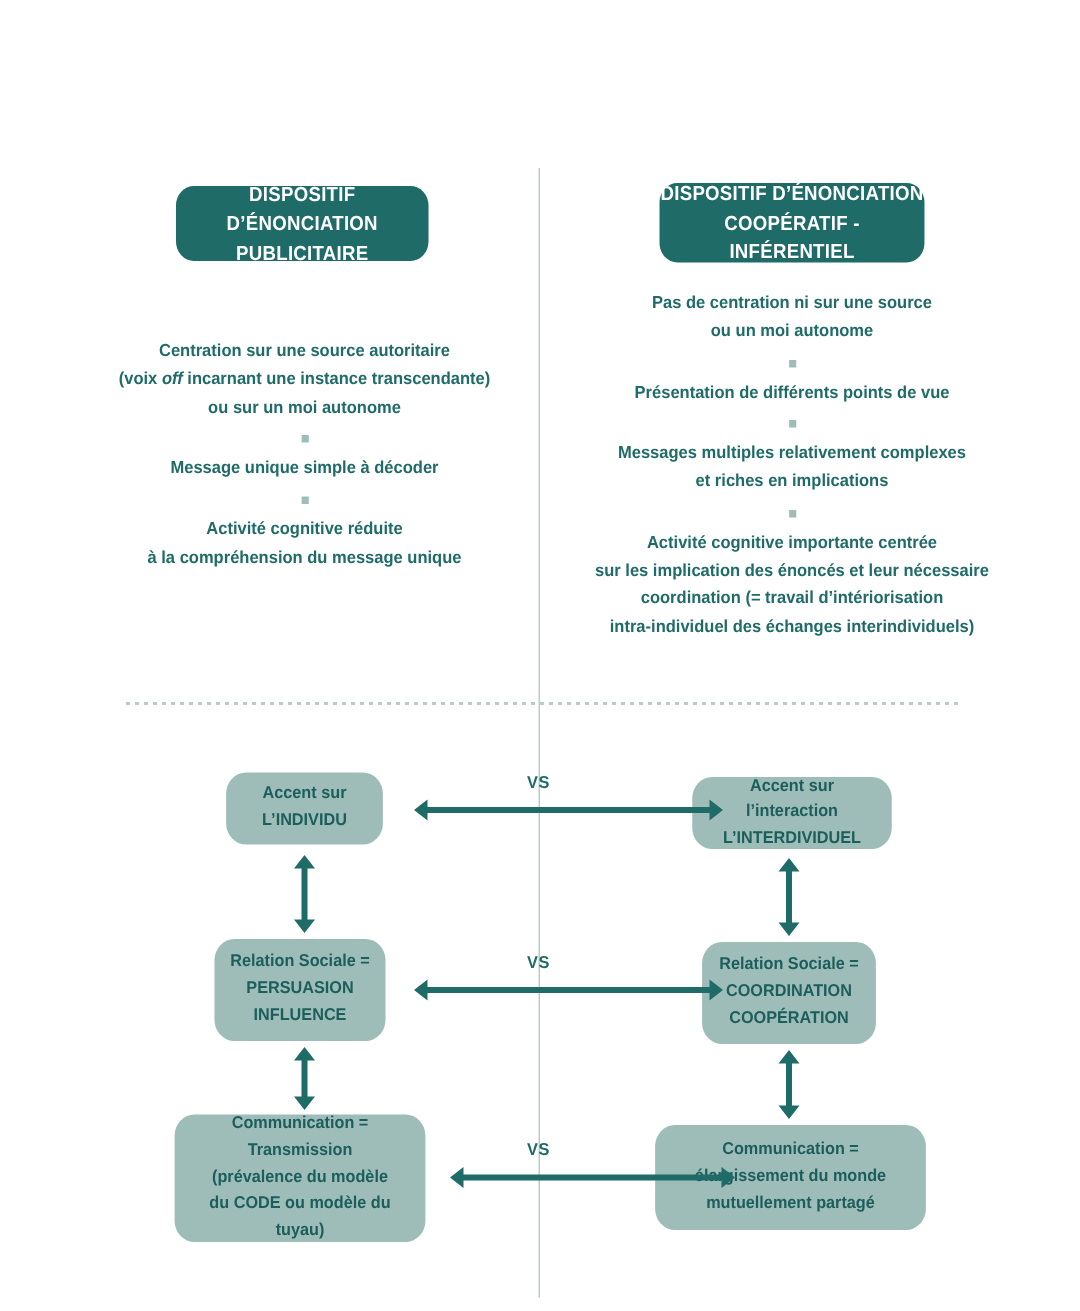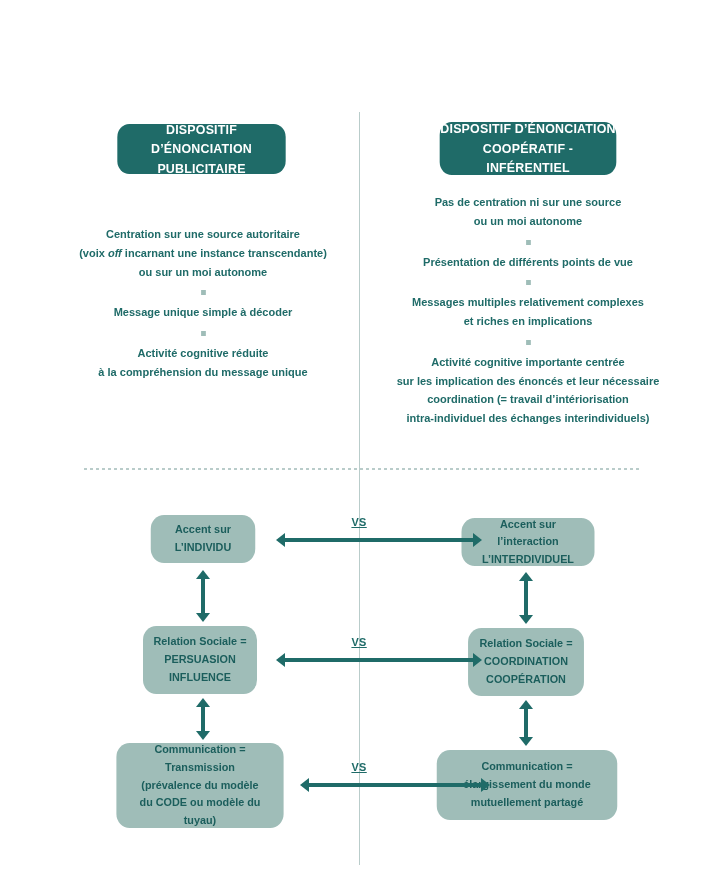--- a/index.html
+++ b/index.html
@@ -145,21 +145,20 @@
   .h-arrow .head.left  { left: 0;  border-right: 9px solid #1f6b68; }
   .h-arrow .head.right { right: 0; border-left: 9px solid #1f6b68; }
 
   .vs-label {
     position: absolute;
     font-weight: bold;
     font-size: 11.5px;
     color: #1f6b68;
     letter-spacing: 0.4px;
     transform: scaleX(0.95);
-    text-decoration: underline;
   }
 
   .ha-1 { left: 276px; top: 533px; width: 206px; }
   .ha-2 { left: 276px; top: 653px; width: 206px; }
   .ha-3 { left: 300px; top: 778px; width: 190px; }
 
   .vs-1 { left: 351px; top: 516px; }
   .vs-2 { left: 351px; top: 636px; }
   .vs-3 { left: 351px; top: 761px; }
 

